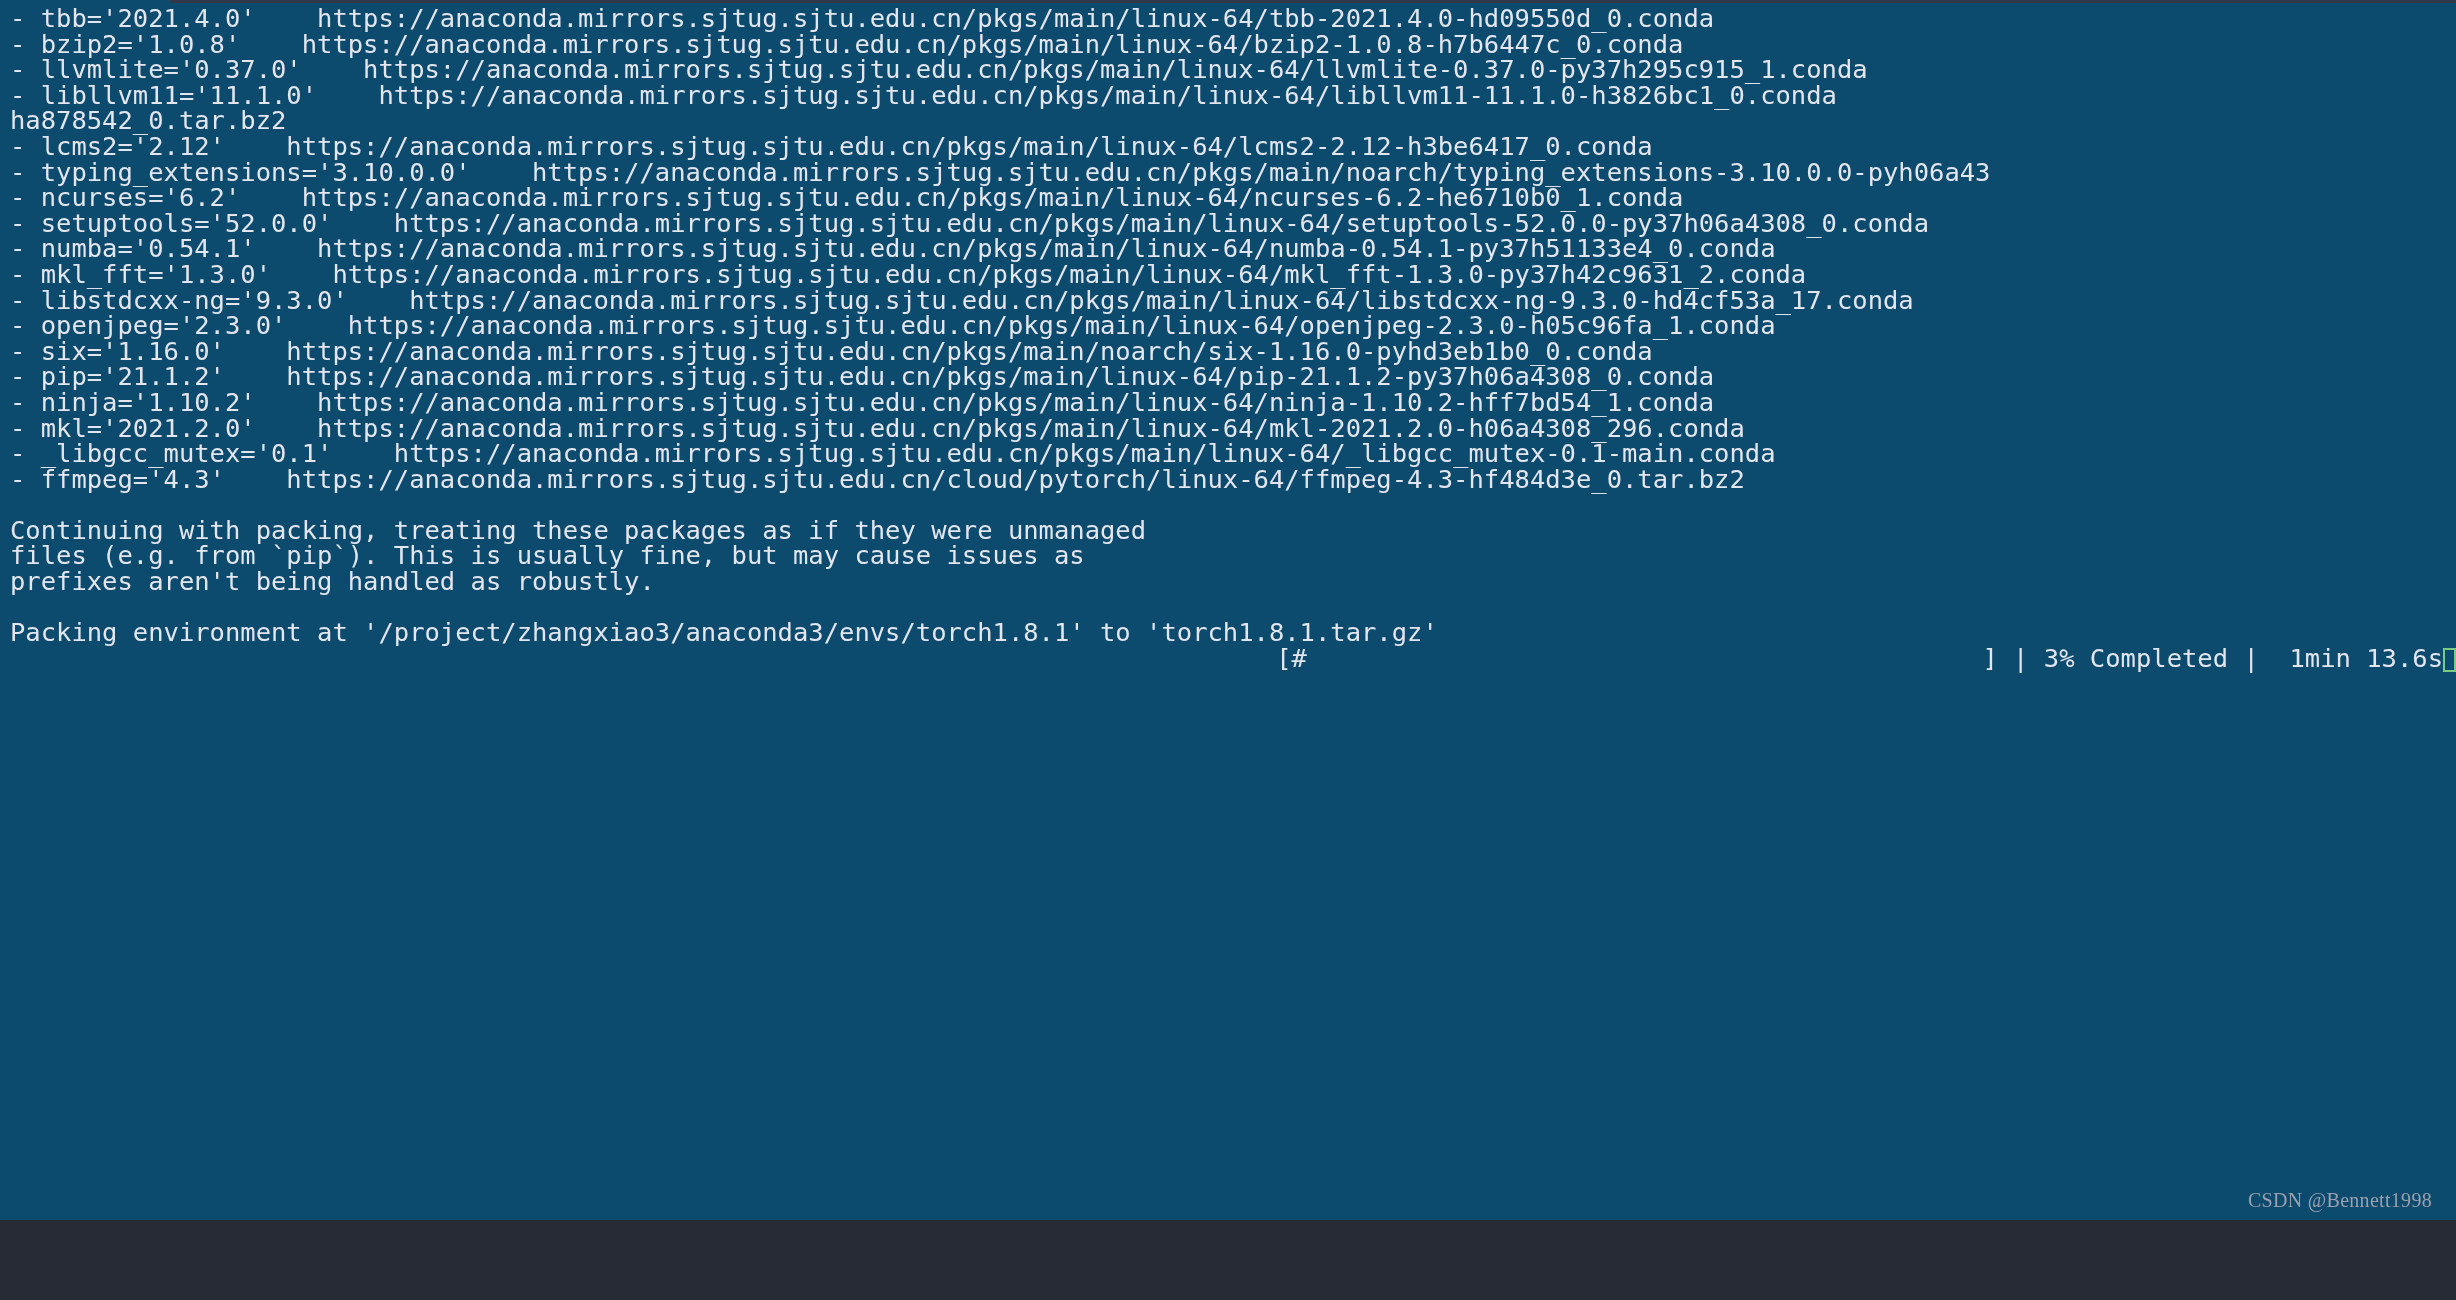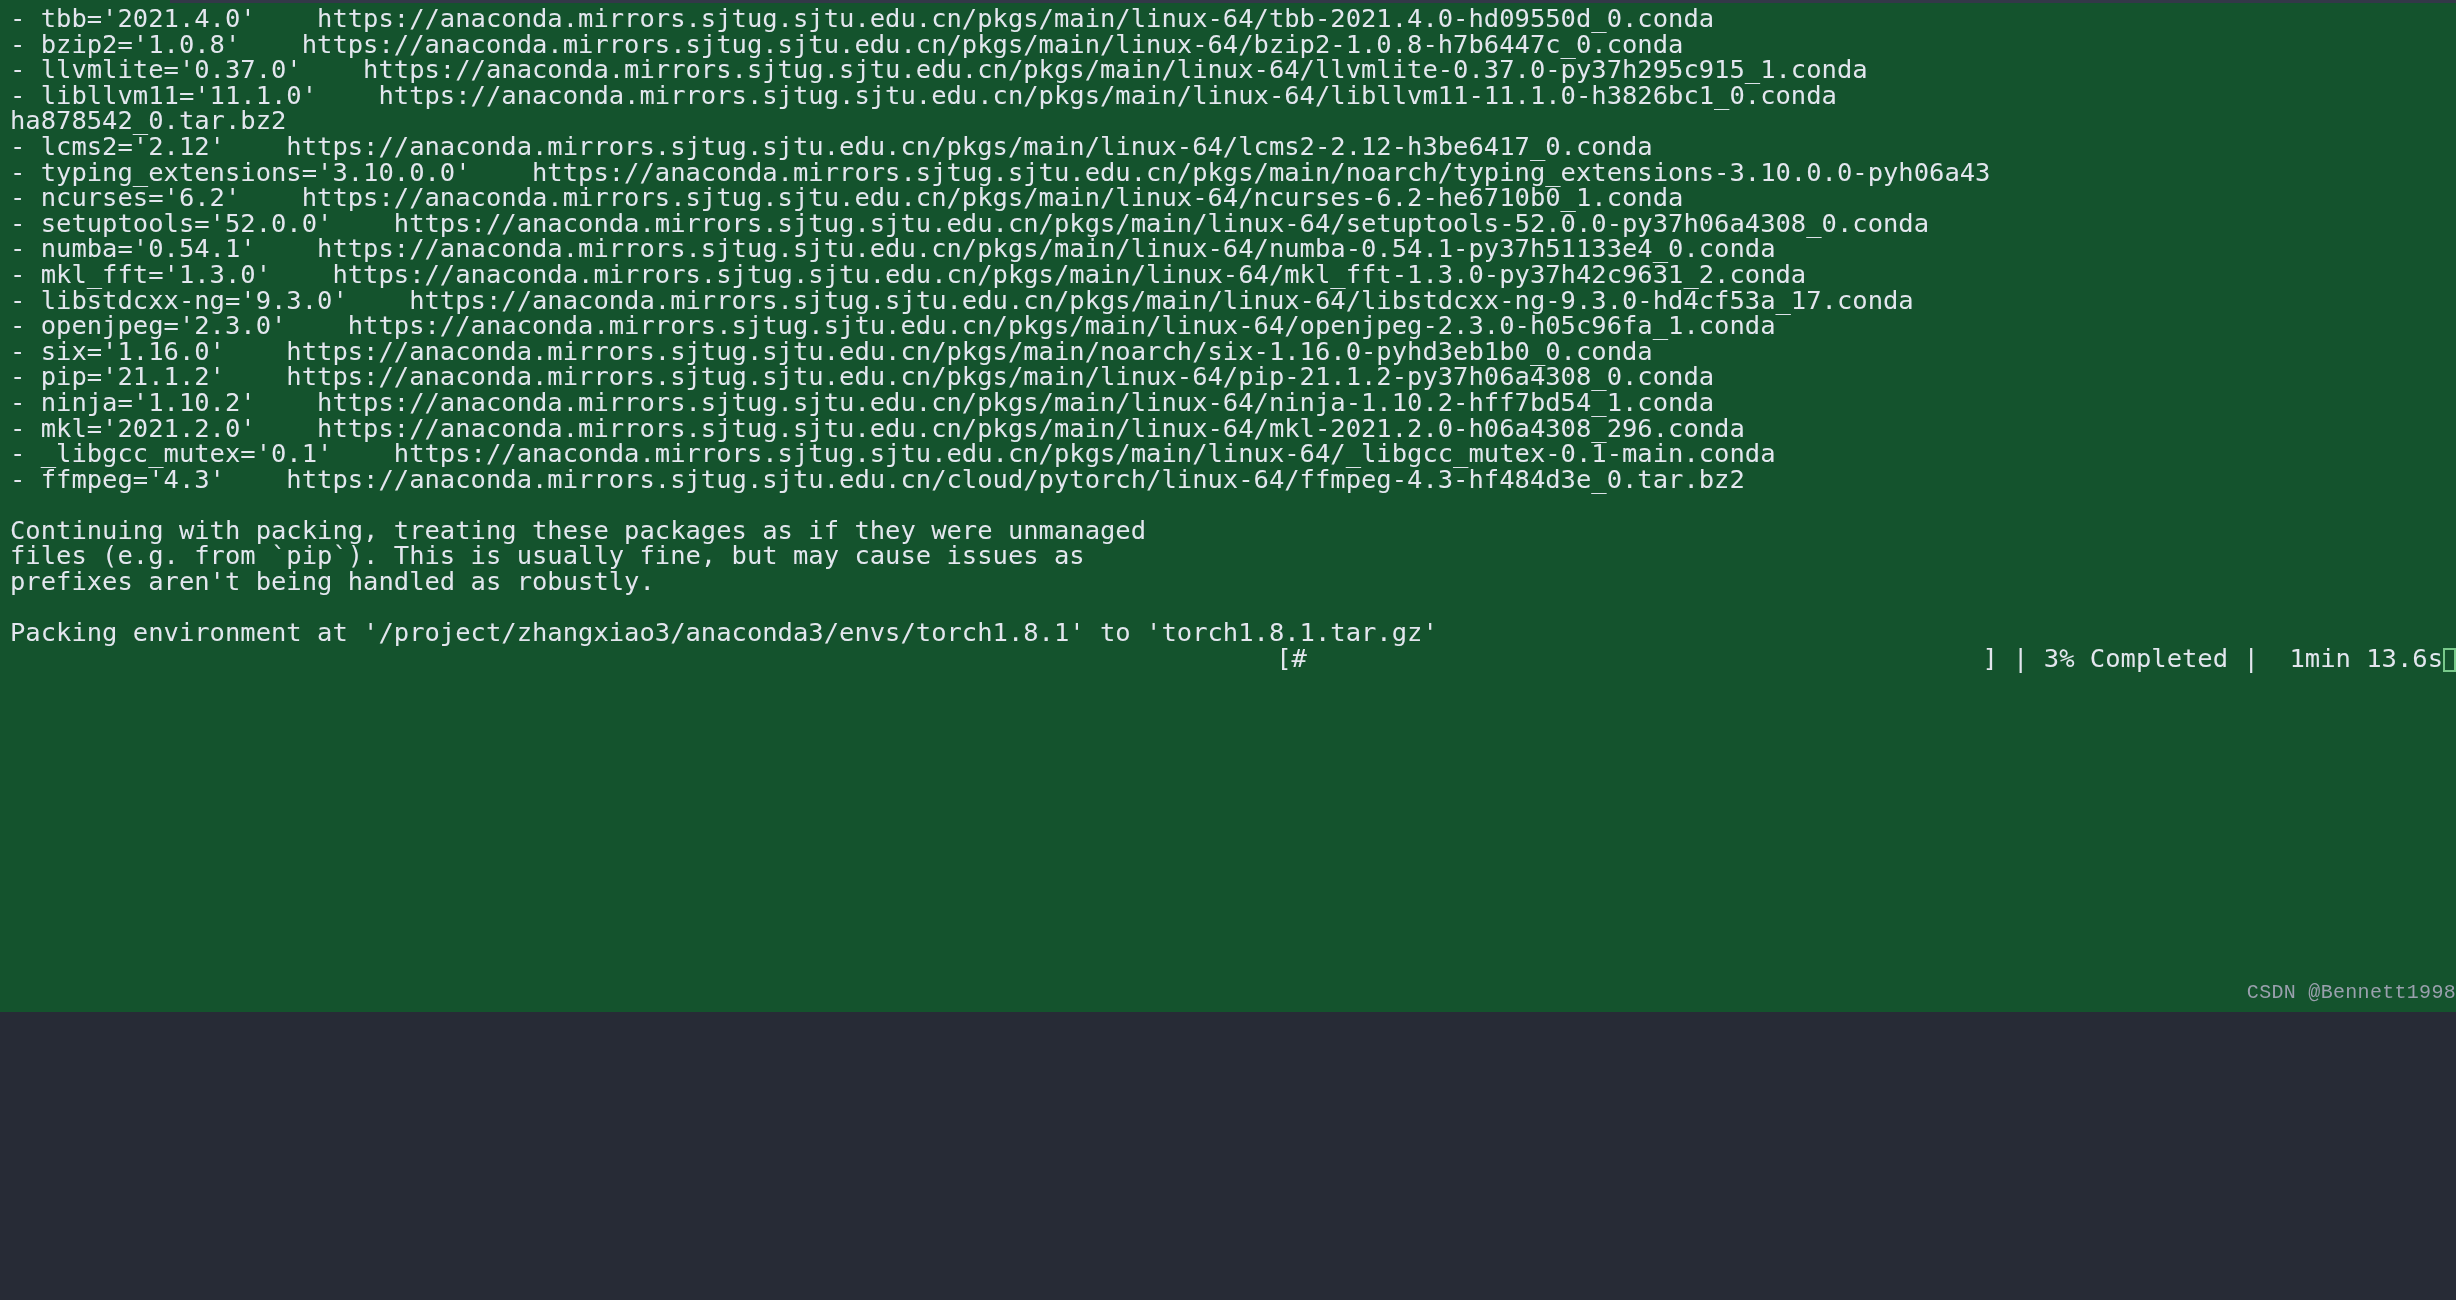--- a/index.html
+++ b/index.html
@@ -10,22 +10,22 @@
   }
   body {
     width: 2456px;
     height: 1300px;
     overflow: hidden;
     font-family: "DejaVu Sans Mono", "Liberation Mono", monospace;
   }
   #terminal {
     position: relative;
     width: 2456px;
-    height: 1012px;
-    background: #14532d;
+    height: 1220px;
+    background: #0c4a6e;
     box-sizing: border-box;
     padding: 22px 0 0 0;
   }
   
   .top-strip {
     position: absolute;
     top: 0;
     left: 170px;
     width: 2286px;
     height: 3px;
@@ -67,23 +67,23 @@
     display: inline-block;
     width: 13px;
     height: 24px;
     border: 2px solid #78c98a;
     box-sizing: border-box;
     vertical-align: -5px;
     background: transparent;
   }
   .watermark {
     position: absolute;
-    right: 0;
+    right: 24px;
     bottom: 8px;
-    font-family: Liberation Mono, monospace;
+    font-family: Liberation Serif, serif;
     font-size: 20px;
     color: #9aa0ad;
     letter-spacing: 0.3px;
     white-space: pre;
   }
 </style>
 </head>
 <body>
 
 <div id="terminal">

